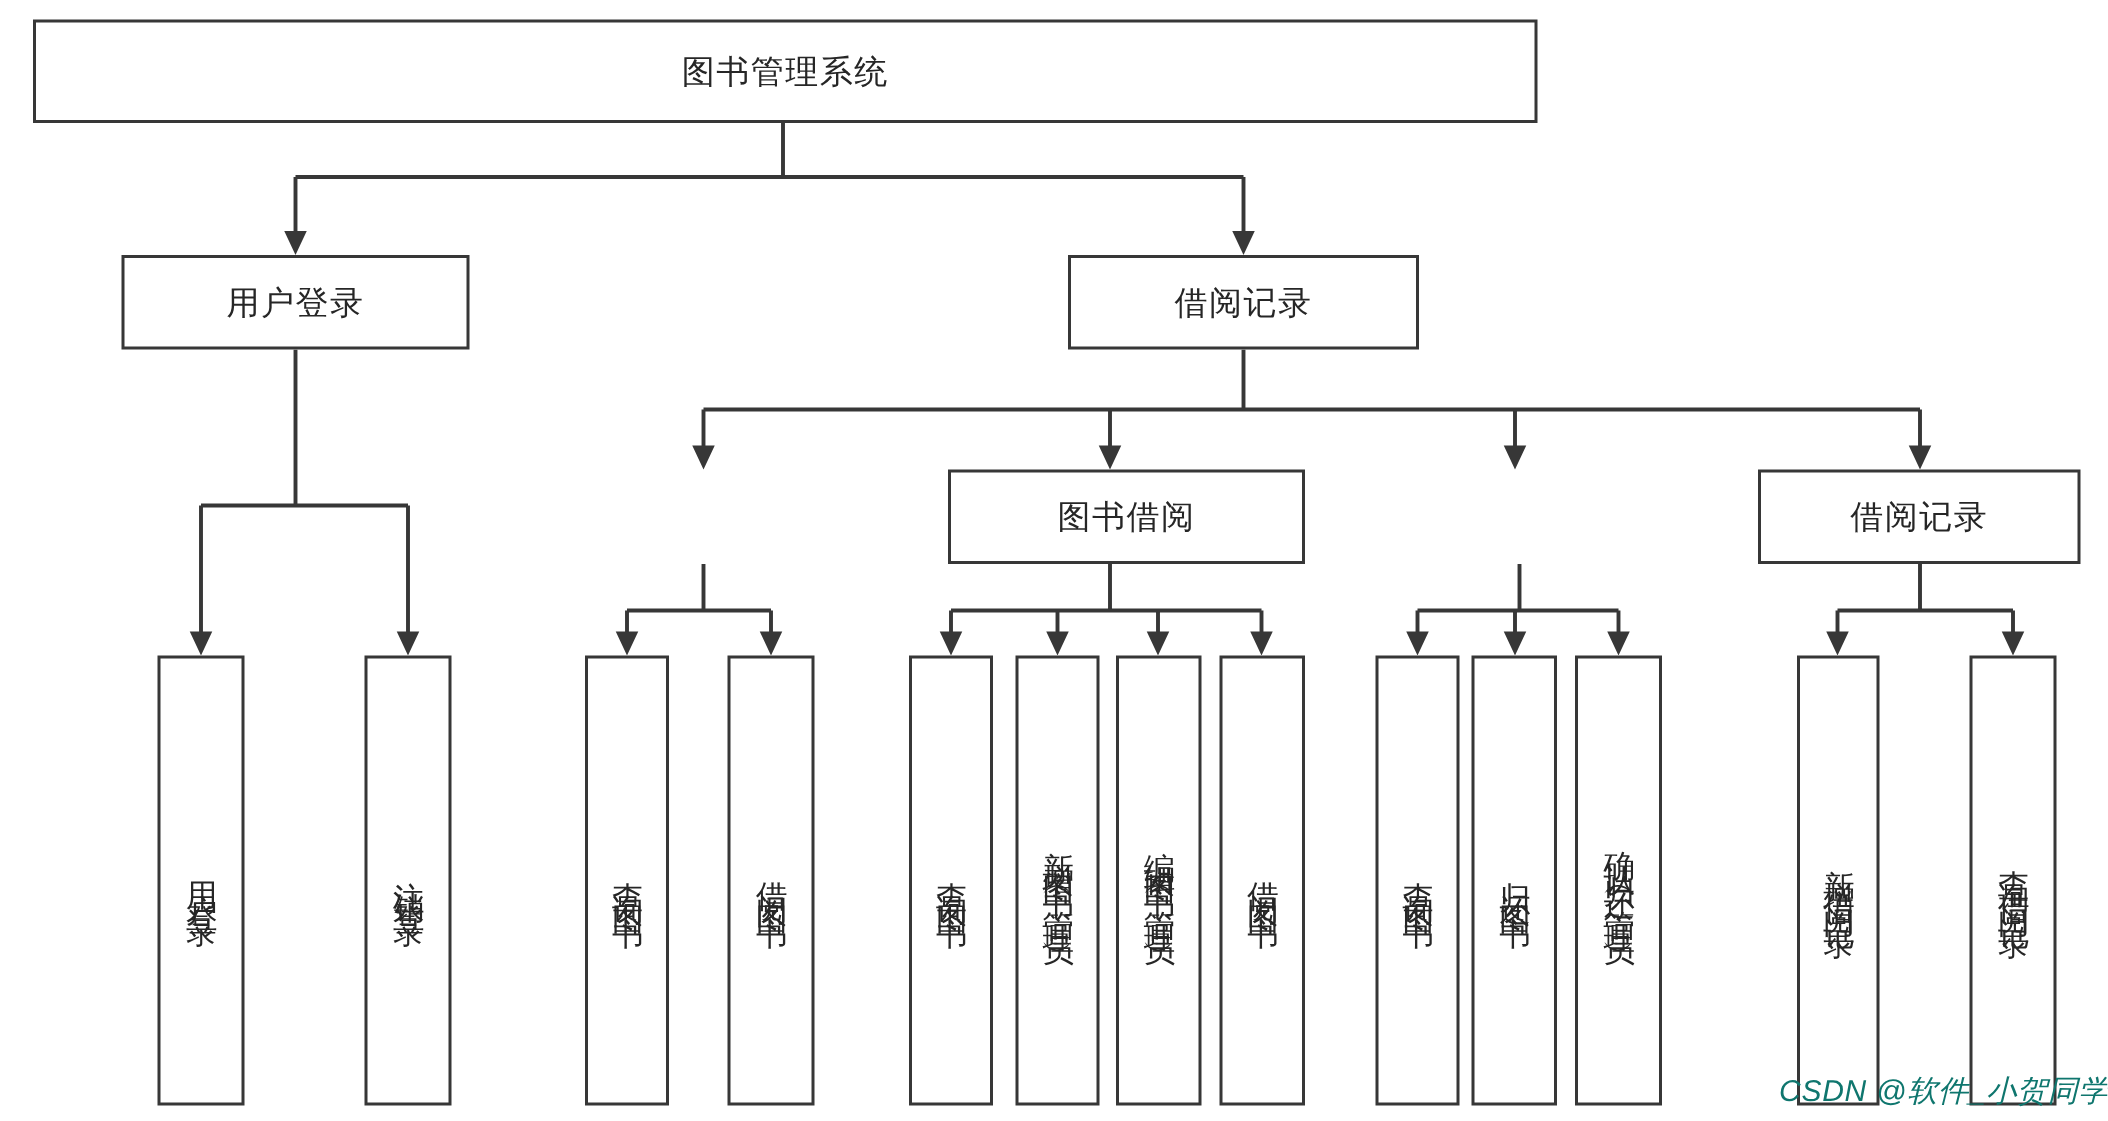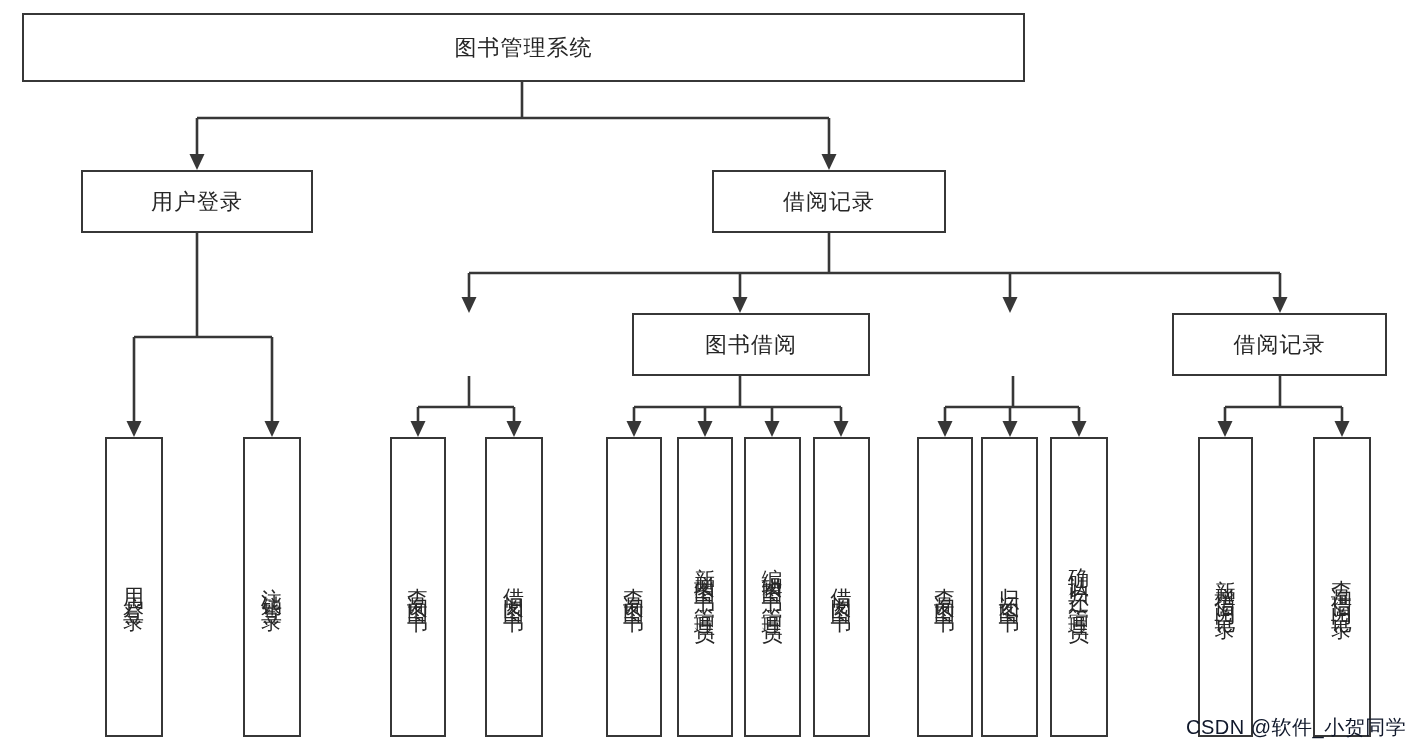--- a/index.html
+++ b/index.html
@@ -14,22 +14,22 @@
     display:flex;align-items:center;justify-content:center;
     font-size:22px;color:#262626;letter-spacing:1px;line-height:1;
     white-space:nowrap;
   }
   .v{
     writing-mode:vertical-rl;text-orientation:mixed;
     font-size:21px;letter-spacing:8px;white-space:normal;
     padding:6px 0;
   }
   .watermark{
-    position:absolute;z-index:2;color:#0f172a;font-size:20px;
-    letter-spacing:0.5px;white-space:nowrap;
+    position:absolute;z-index:2;color:#0f766e;font-size:20px;
+    letter-spacing:0.5px;white-space:nowrap;font-style:italic;
   }
 </style>
 </head>
 <body>
 
 <div class="stage">
 
   <svg class="wires" width="1405" height="747" viewBox="0 0 1405 747">
     <path fill="none" stroke="#373737" stroke-width="2.6" d="
       M522 68 V118 M197 118 H829 M197 118 V158 M829 118 V158

